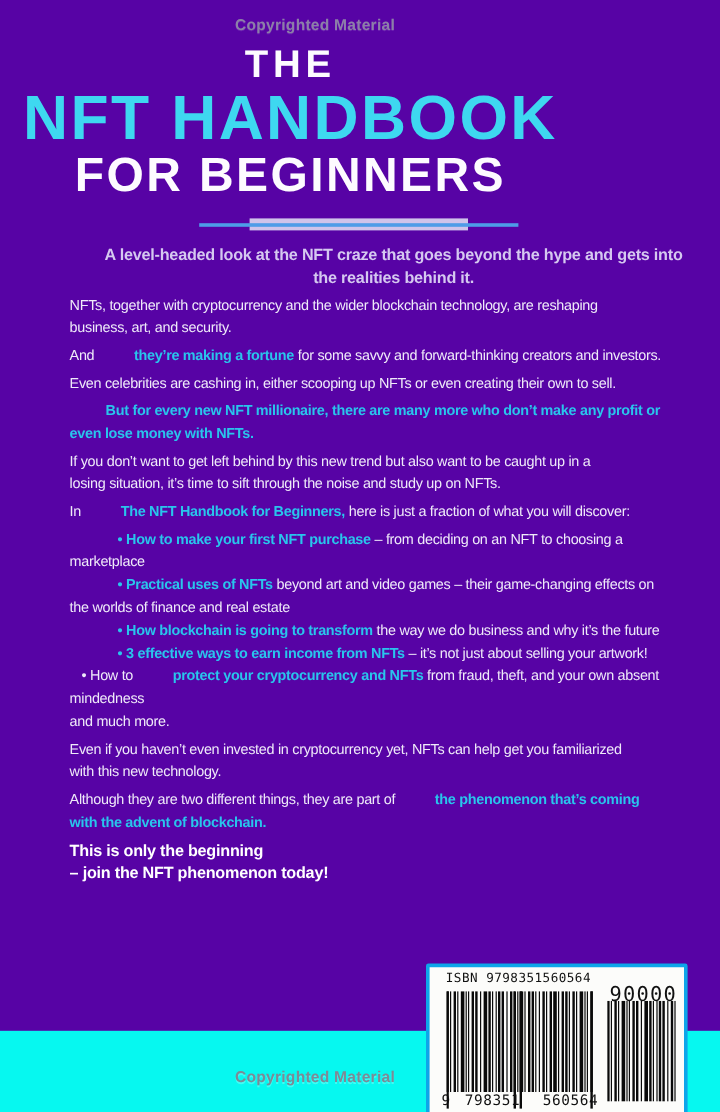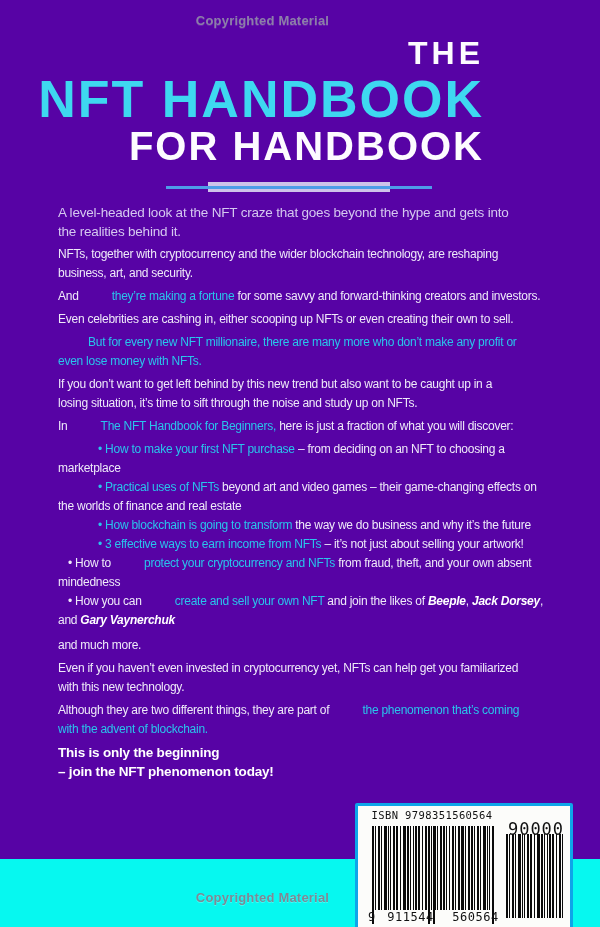--- a/index.html
+++ b/index.html
@@ -9,21 +9,21 @@
     background:var(--purple,#5703a5); overflow:hidden;
   }
   .notice {
     position:absolute; left:0; width:525px; text-align:center;
     font-size:13px; font-weight:700; letter-spacing:0.2px;
   }
   .notice.top { top:13px; color:#8c7fa8; text-shadow:0 1px 0 rgba(255,255,255,0.12); }
   .notice.bottom { top:890px; color:#7c8a96; text-shadow:0 1px 0 rgba(255,255,255,0.25); }
 
   .t-pre, .t-main, .t-sub {
-    position:absolute; left:0; width:484px; margin:0; text-align:right;
+    position:absolute; left:0; width:484px; margin:0; text-align:center;
     font-weight:700; line-height:1; color:#fdfbff;
   }
   .t-pre  { top:37px;  font-size:32px; letter-spacing:4px; }
   .t-main { top:73px;  font-size:52px; letter-spacing:2px; color:var(--cyan-title,#3ed8f0); }
   .t-sub  { top:126px; font-size:40px; letter-spacing:2px; }
 
   .divider { position:absolute; top:182px; left:0; width:600px; height:12px; }
   .divider .band {
     position:absolute; left:208px; top:0; width:182px; height:10px;
     background:#cfc3ea;
@@ -32,26 +32,26 @@
     position:absolute; left:166px; top:4px; width:266px; height:3px;
     background:#4e9ce8;
   }
 
   .content {
     position:absolute; top:203px; left:58px; width:540px;
     color:#efeaf9; font-size:12px; line-height:19px; letter-spacing:-0.25px;
     white-space:pre-wrap;
   }
   .blk { margin:0 0 4px 0; }
-  .blk-lead    { font-weight:400; font-size:13.5px; color:#d5c8f0; letter-spacing:-0.2px; }
+  .blk-lead    { font-weight:700; font-size:13.5px; color:#d5c8f0; letter-spacing:-0.2px;text-align:center; }
   .blk-bullet  { margin:0; text-indent:10px; }
   .blk-bullet.first { margin-top:2px; }
   .blk-bullet.last  { margin-bottom:6px; }
   .blk-closing { font-weight:700; font-size:13.5px; color:#ffffff; letter-spacing:-0.2px; }
-  .seg-c { color:var(--cyan-text,#29c5ec); font-weight:400;padding-left:30px; }
+  .seg-c { color:var(--cyan-text,#29c5ec); font-weight:700;padding-left:30px; }
   .seg-i { color:#ffffff; font-weight:700; font-style:italic; }
 
   .cyan-band {
     position:absolute; left:0; top:859px; width:600px; height:68px;
     background:var(--cyan-band,#06f8f0);
   }
 
   .barcode-box {
     position:absolute; left:355px; top:771px; width:218px; height:128px;
     background:#fcfcfa; border:3px solid #0ea5e9; box-sizing:border-box;
@@ -80,36 +80,35 @@
 </style>
 </head>
 <body>
 
 <div class="page">
 
   <div class="notice top">Copyrighted Material</div>
 
   <h1 class="t-pre">THE</h1>
   <h1 class="t-main">NFT HANDBOOK</h1>
-  <h1 class="t-sub">FOR HANDBOOK</h1>
+  <h1 class="t-sub">FOR BEGINNERS</h1>
 
   <div class="divider">
     <span class="band"></span>
     <span class="line"></span>
   </div>
 
   <div class="content" id="content"><div class="blk blk-lead"><span class="seg-r">A level-headed look at the NFT craze that goes beyond the hype and gets into
 the realities behind it.</span></div><div class="blk blk-p"><span class="seg-r">NFTs, together with cryptocurrency and the wider blockchain technology, are reshaping
 business, art, and security.</span></div><div class="blk blk-p"><span class="seg-r">And </span><span class="seg-c">they’re making a fortune</span><span class="seg-r"> for some savvy and forward-thinking creators and investors.</span></div><div class="blk blk-p"><span class="seg-r">Even celebrities are cashing in, either scooping up NFTs or even creating their own to sell.</span></div><div class="blk blk-p"><span class="seg-c">But for every new NFT millionaire, there are many more who don’t make any profit or
 even lose money with NFTs.</span></div><div class="blk blk-p"><span class="seg-r">If you don’t want to get left behind by this new trend but also want to be caught up in a
 losing situation, it’s time to sift through the noise and study up on NFTs.</span></div><div class="blk blk-p"><span class="seg-r">In </span><span class="seg-c">The NFT Handbook for Beginners,</span><span class="seg-r"> here is just a fraction of what you will discover:</span></div><div class="blk blk-bullet first"><span class="seg-c">• How to make your first NFT purchase</span><span class="seg-r"> – from deciding on an NFT to choosing a
 marketplace</span></div><div class="blk blk-bullet"><span class="seg-c">• Practical uses of NFTs</span><span class="seg-r"> beyond art and video games – their game-changing effects on
 the worlds of finance and real estate</span></div><div class="blk blk-bullet"><span class="seg-c">• How blockchain is going to transform</span><span class="seg-r"> the way we do business and why it’s the future</span></div><div class="blk blk-bullet"><span class="seg-c">• 3 effective ways to earn income from NFTs</span><span class="seg-r"> – it’s not just about selling your artwork!</span></div><div class="blk blk-bullet"><span class="seg-r">• How to </span><span class="seg-c">protect your cryptocurrency and NFTs</span><span class="seg-r"> from fraud, theft, and your own absent
-mindedness</span></div><div class="blk blk-bullet last"><span class="seg-r">• How you can </span><span class="seg-c">create and sell your own NFT</span><span class="seg-r"> and join the likes of </span><span class="seg-i">Beeple</span><span class="seg-r">, </span><span class="seg-i">Jack Dorsey</span><span class="seg-r">,
-and </span><span class="seg-i">Gary Vaynerchuk</span></div><div class="blk blk-p"><span class="seg-r">and much more.</span></div><div class="blk blk-p"><span class="seg-r">Even if you haven’t even invested in cryptocurrency yet, NFTs can help get you familiarized
+mindedness</span></div><div class="blk blk-p"><span class="seg-r">and much more.</span></div><div class="blk blk-p"><span class="seg-r">Even if you haven’t even invested in cryptocurrency yet, NFTs can help get you familiarized
 with this new technology.</span></div><div class="blk blk-p"><span class="seg-r">Although they are two different things, they are part of </span><span class="seg-c">the phenomenon that’s coming
 with the advent of blockchain.</span></div><div class="blk blk-closing"><span class="seg-r">This is only the beginning
 – join the NFT phenomenon today!</span></div></div>
 
   <div class="cyan-band"></div>
 
   <div class="notice bottom">Copyrighted Material</div>
 
   <div class="barcode-box">
     <div class="bc-isbn">ISBN 9798351560564</div>
@@ -154,21 +153,21 @@
         <rect x="115" y="0" width="1" height="84" fill="#0a0a0a"></rect>
         <rect x="117" y="0" width="1" height="84" fill="#0a0a0a"></rect>
         <rect x="120" y="0" width="2" height="84" fill="#0a0a0a"></rect>
         <rect x="0" y="0" width="2" height="98" fill="#0a0a0a"></rect>
         <rect x="56" y="0" width="2" height="98" fill="#0a0a0a"></rect>
         <rect x="61" y="0" width="2" height="98" fill="#0a0a0a"></rect>
         <rect x="120" y="0" width="2" height="98" fill="#0a0a0a"></rect>
       </svg>
     <div class="bc-digits">
       <span class="d0">9</span>
-      <span class="d1">911544</span>
+      <span class="d1">798351</span>
       <span class="d2">560564</span>
     </div>
     <div class="bc-price">90000</div>
     <svg class="bc-addon" id="bcAddon" preserveAspectRatio="none" viewBox="0 0 60 84">
         <rect x="0" y="0" width="2" height="84" fill="#0a0a0a"></rect>
         <rect x="3" y="0" width="1" height="84" fill="#0a0a0a"></rect>
         <rect x="6" y="0" width="2" height="84" fill="#0a0a0a"></rect>
         <rect x="9" y="0" width="1" height="84" fill="#0a0a0a"></rect>
         <rect x="12" y="0" width="3" height="84" fill="#0a0a0a"></rect>
         <rect x="16" y="0" width="1" height="84" fill="#0a0a0a"></rect>

